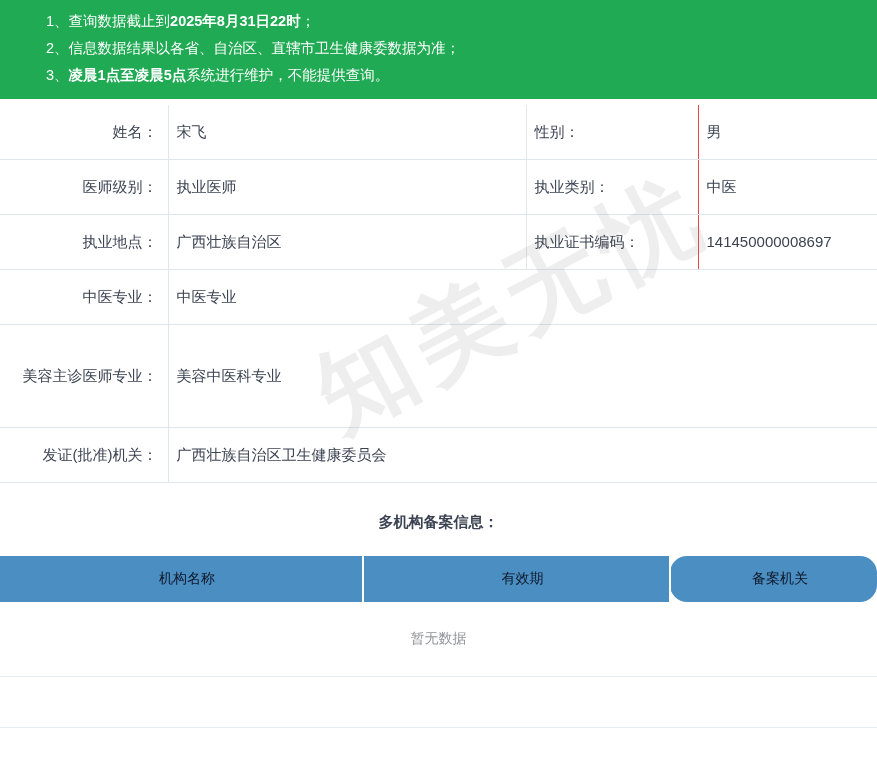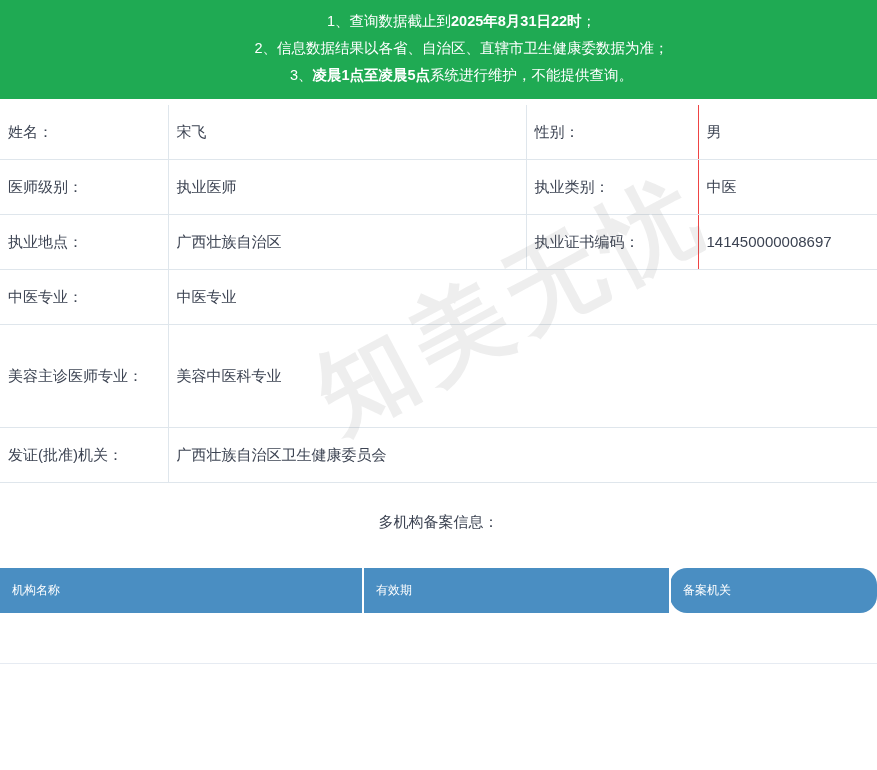--- a/index.html
+++ b/index.html
@@ -17,21 +17,20 @@
     overflow: hidden;
   }
 
   
   .notice {
     background: #1faa53;
     color: #ffffff;
     padding: 8px 0 10px 0;
     font-size: 14.5px;
     line-height: 27px;
-    text-align: center;
   }
   .notice-line {
     padding-left: 46px;
     white-space: nowrap;
   }
   .notice-line b {
     font-weight: bold;
   }
 
   
@@ -44,53 +43,54 @@
   .info-table td {
     border-bottom: 1px solid #dfe6ec;
     padding: 16px 10px 16px 8px;
     font-size: 15px;
     color: #3c4352;
     vertical-align: middle;
     line-height: 22px;
   }
   .info-table tr td:first-child {
     border-right: 1px solid #dfe6ec;
+    text-align: right;
   }
   .info-table tr td:nth-child(3) {
     border-left: 1px solid #dfe6ec;
     border-right: 1px solid #ef4444;
   }
   .col-label { width: 168px; }
   .col-value { width: 358px; }
   .col-label2 { width: 172px; }
   .col-value2 { width: 179px; }
 
   .tall td { height: 70px; }
 
   
   .section-title {
     text-align: center;
-    font-weight: normal;
+    font-weight: bold;
     font-size: 15px;
     color: #3c4352;
-    padding: 30px 0 36px 0;
+    padding: 30px 0 24px 0;
   }
 
   
   .record-table {
     width: 877px;
     border-collapse: collapse;
     table-layout: fixed;
   }
   .record-table th {
     background: #4a8ec2;
-    color: #ffffff;
+    color: #0f172a;
     font-weight: normal;
-    font-size: 12px;
-    text-align: left;
+    font-size: 14px;
+    text-align: center;
     padding: 14px 0 14px 12px;
     border-right: 2px solid #ffffff;
   }
   .record-table th:last-child { border-right: none; border-radius: 17px; }
   .record-table td.empty {
     text-align: center;
     color: #909399;
     font-size: 14px;
     padding: 28px 0 28px 0;
     border-bottom: 1px solid #e6ebf2;
@@ -182,17 +182,20 @@
       <col style="width:207px">
     </colgroup>
   <thead>
     <tr>
       <th>机构名称</th>
       <th>有效期</th>
       <th>备案机关</th>
     </tr>
   </thead>
   <tbody>
+    <tr>
+      <td class="empty" colspan="3">暂无数据</td>
+    </tr>
     <tr class="spacer-row">
       <td colspan="3"></td>
     </tr>
   </tbody>
 </table>
 
 </body></html>

